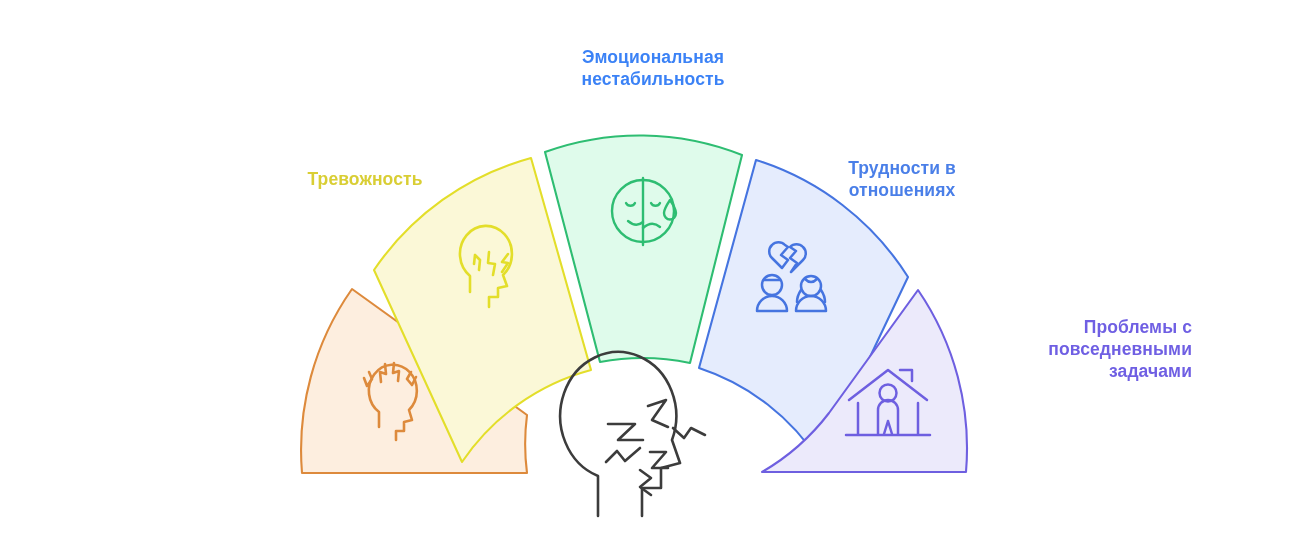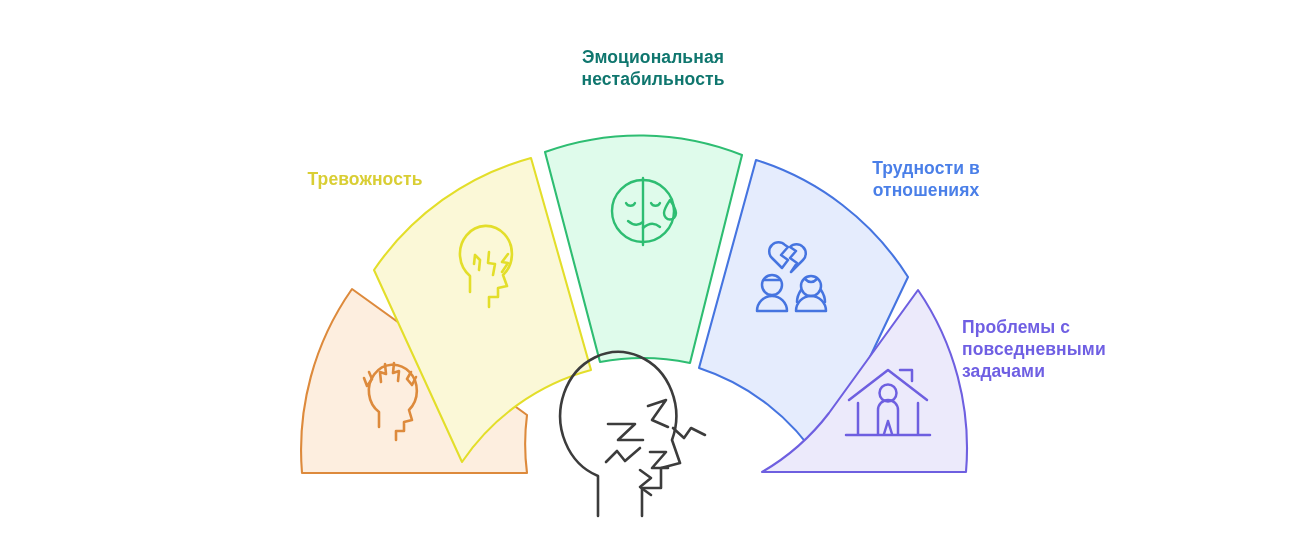--- a/index.html
+++ b/index.html
@@ -47,30 +47,30 @@
     width: 220px;
     text-align: center;
   }
   .lbl-intrusive {
     left: 128px;
     top: 318px;
     width: 215px;
     text-align: center;
   }
   .lbl-relations {
-    left: 816px;
+    left: 792px;
     top: 157px;
     width: 220px;
     text-align: center;
   }
   .lbl-daily {
     left: 962px;
     top: 316px;
     width: 230px;
-    text-align: left;
+    text-align: right;
   }
 </style>
 </head>
 <body>
 
 <div id="diagram-root">
 
   <svg id="fan-svg" viewBox="0 0 1300 546">
 
     <g>
@@ -179,21 +179,21 @@
       <path d="M 608 424 L 635 424 L 618 440 L 643 440"></path>
       <path d="M 648 406 L 666 400 L 652 420 L 668 427"></path>
       <path d="M 673 428 L 684 438 L 691 428 L 705 435"></path>
       <path d="M 606 462 L 617 451 L 625 461 L 640 448"></path>
       <path d="M 650 452 L 666 452 L 652 468 L 668 468"></path>
       <path d="M 640 470 L 651 478 L 640 487 L 651 495"></path>
     </g>
 
   </svg>
 
-  <div class="seg-label lbl-emotional" style="color:#0f766e">Эмоциональная
+  <div class="seg-label lbl-emotional" style="color:#3b82f6">Эмоциональная
 нестабильность</div>
 
   <div class="seg-label lbl-anxiety" style="color:#D9CE34">Тревожность</div>
 
 
   <div class="seg-label lbl-relations" style="color:#4A7FE8">Трудности в
 отношениях</div>
 
   <div class="seg-label lbl-daily" style="color:#6F5FE3">Проблемы с
 повседневными

